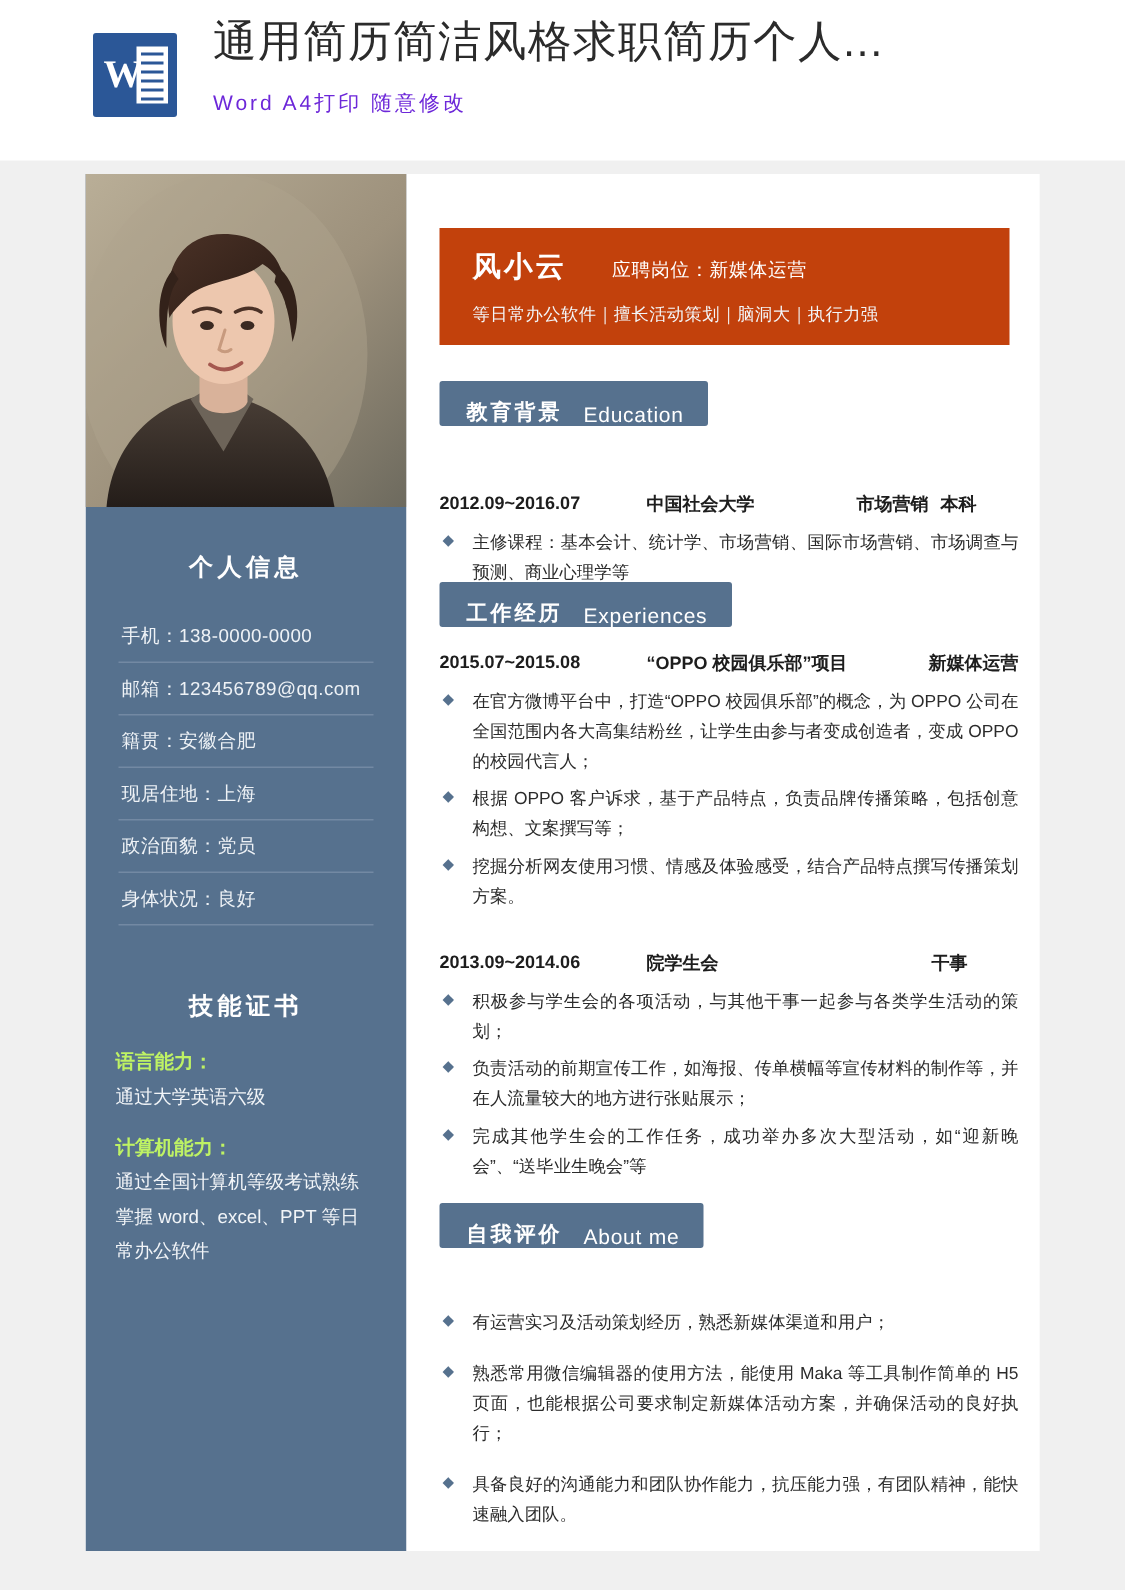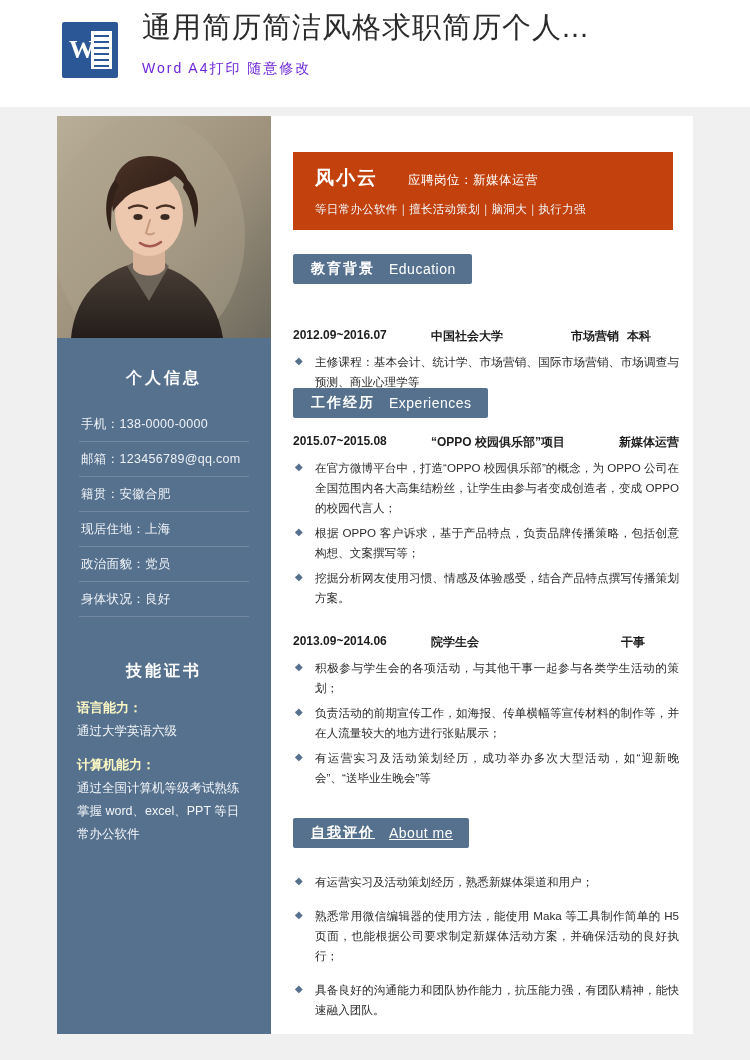--- a/index.html
+++ b/index.html
@@ -121,21 +121,21 @@
   .skills {
     margin: 14px 20px 0 20px;
     font-size: 12.5px;
     line-height: 1.85;
     color: #f2f5f8;
   }
   .skills b {
     display: block;
     font-size: 13px;
     margin-top: 10px;
-    color: #fef9c3;
+    color: #bef264;
   }
 
   
   .rightcol {
     position: absolute;
     left: 214px; top: 0;
     width: 422px; height: 918px;
     background: #ffffff;
   }
 
@@ -170,21 +170,21 @@
   }
 
   
   .sechead {
     position: absolute;
     left: 22px;
     height: 30px;
     background: #56718e;
     color: #ffffff;
     display: flex;
-    align-items: center;
+    align-items: flex-end;
     padding: 0 16px 0 18px;
     border-radius: 2px;
   }
   .sechead .cn {
     font-size: 14px;
     font-weight: bold;
     letter-spacing: 2px;
   }
   .sechead .en {
     font-size: 14px;
@@ -355,25 +355,25 @@
 
       <div class="block" style="top:518px;">
         <div class="entryline">
           <span class="c1">2013.09~2014.06</span>
           <span class="c2">院学生会</span>
           <span class="c3" style="text-align:right;padding-right:34px;">干事</span>
         </div>
         <ul class="bullets">
           <li>积极参与学生会的各项活动，与其他干事一起参与各类学生活动的策划；</li>
           <li>负责活动的前期宣传工作，如海报、传单横幅等宣传材料的制作等，并在人流量较大的地方进行张贴展示；</li>
-          <li>有运营实习及活动策划经历，成功举办多次大型活动，如“迎新晚会”、“送毕业生晚会”等</li>
+          <li>完成其他学生会的工作任务，成功举办多次大型活动，如“迎新晚会”、“送毕业生晚会”等</li>
         </ul>
       </div>
 
-      <div class="sechead" style="top:702px;text-decoration:underline;">
+      <div class="sechead" style="top:686px;">
         <span class="cn">自我评价</span>
         <span class="en">About me</span>
       </div>
       <div class="block" style="top:756px;">
         <ul class="bullets">
           <li style="margin-bottom:14px;">有运营实习及活动策划经历，熟悉新媒体渠道和用户；</li>
           <li style="margin-bottom:14px;">熟悉常用微信编辑器的使用方法，能使用 Maka 等工具制作简单的 H5 页面，也能根据公司要求制定新媒体活动方案，并确保活动的良好执行；</li>
           <li>具备良好的沟通能力和团队协作能力，抗压能力强，有团队精神，能快速融入团队。</li>
         </ul>
       </div>

